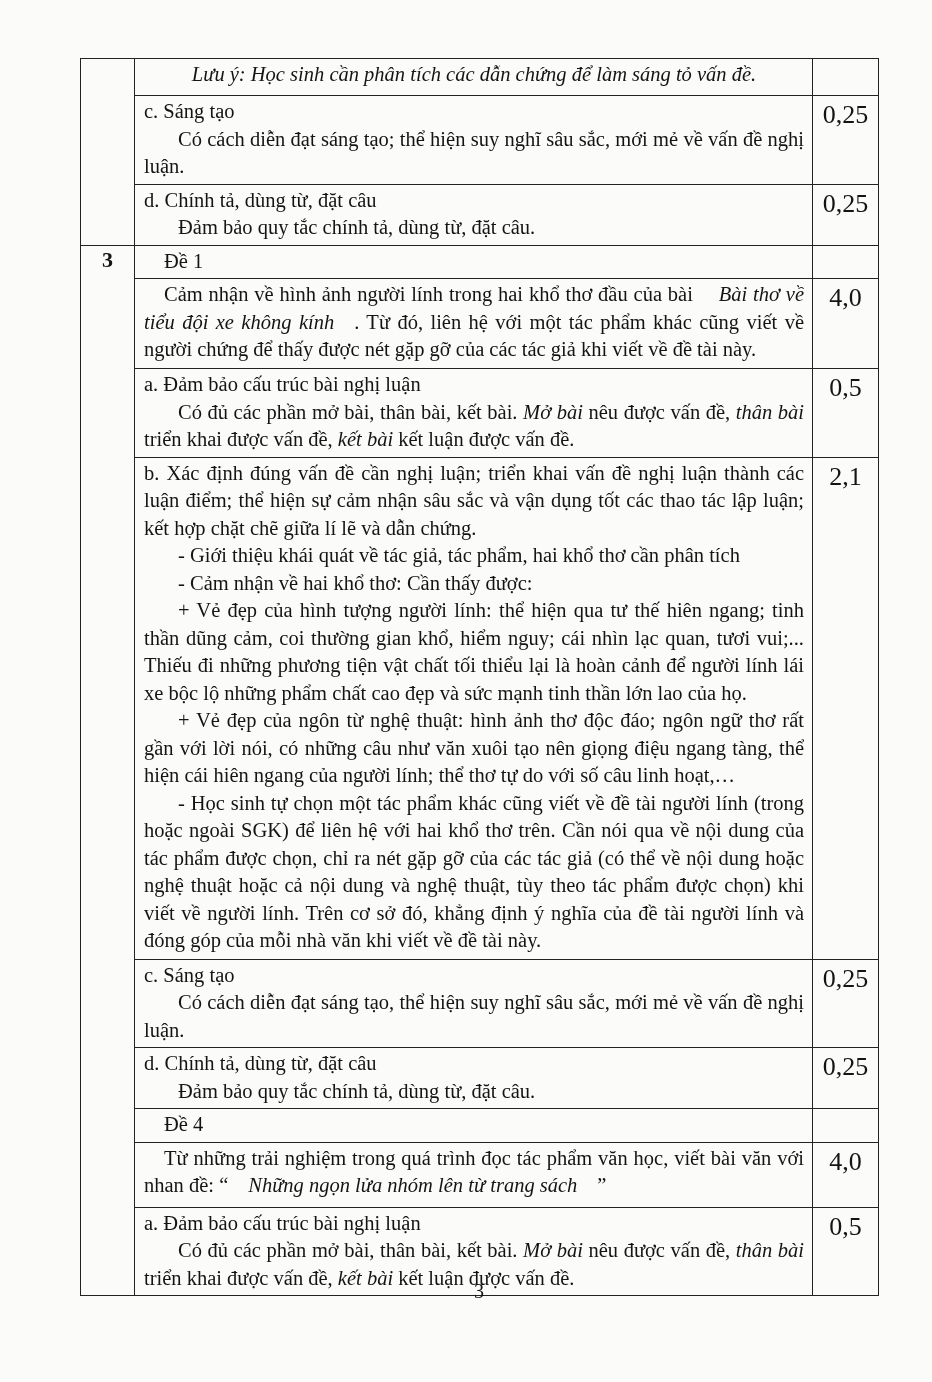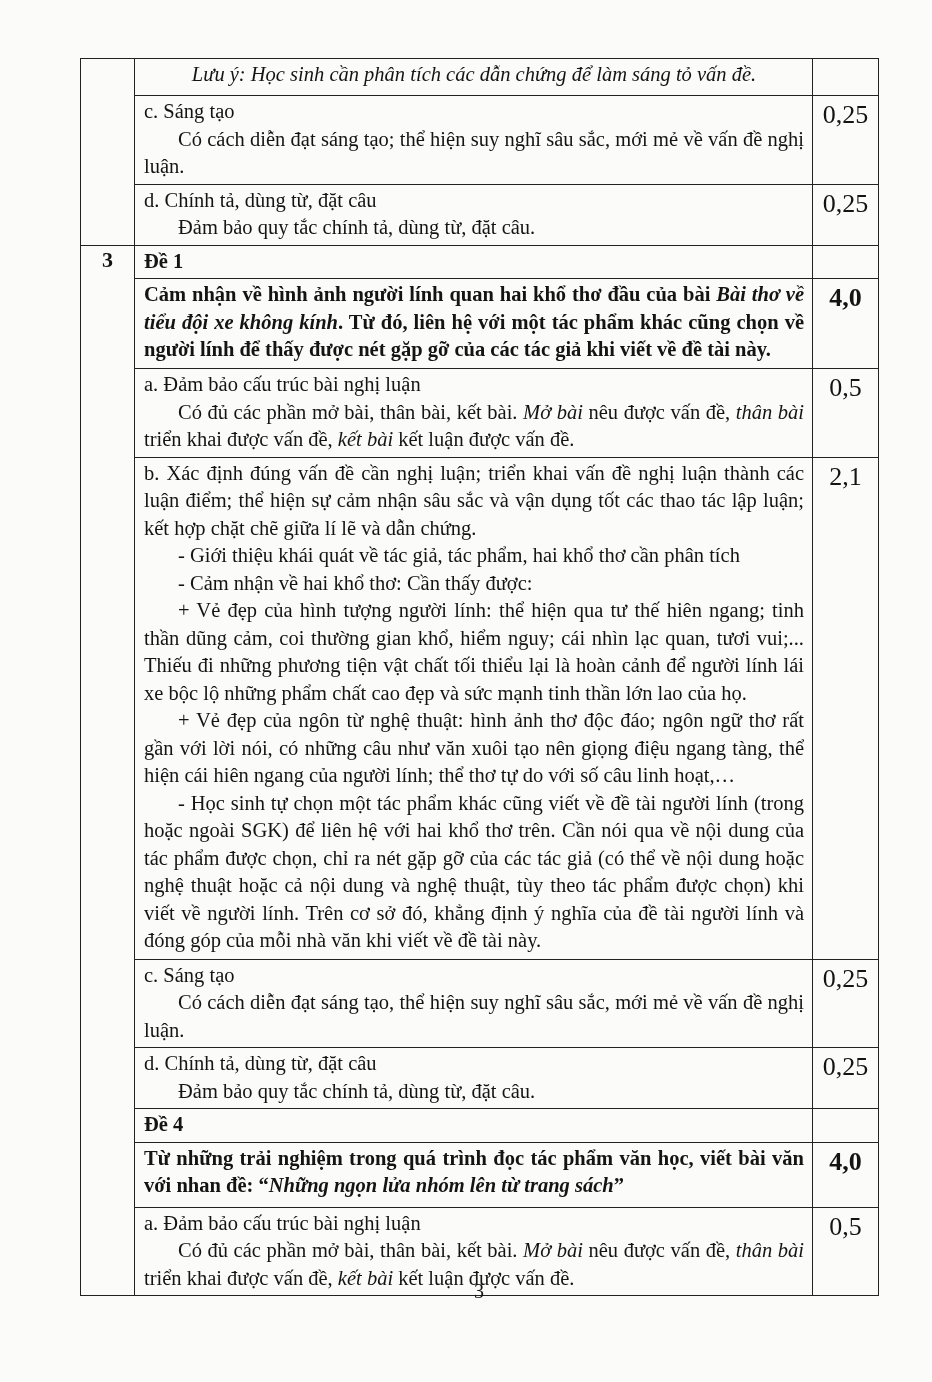--- a/index.html
+++ b/index.html
@@ -46,21 +46,21 @@
     font-size: 26px;
   }
   p.para {
     margin: 0;
     font-size: 20.5px;
     line-height: 27.5px;
     text-align: justify;
   }
   p.para.indent { text-indent: 34px; }
   p.para.center { text-align: center; text-indent: 0; }
-  .b { font-weight: bold; }
+  .b { font-weight: normal; margin-left: 20px; }
   .i { font-style: italic; }
   .page-number {
     position: absolute;
     left: 80px;
     width: 798px;
     top: 1280px;
     text-align: center;
     font-size: 20px;
   }
 </style>
@@ -109,21 +109,21 @@
         <td class="content">
             <div>
               <p class="para"><span class="b">Đề 1</span></p>
             </div>
           </td>
         <td class="score"></td>
       </tr>
       <tr style="height:90px">
         <td class="content">
             <div>
-              <p class="para"><span class="b">Cảm nhận về hình ảnh người lính quan hai khổ thơ đầu của bài </span><span class="b i">Bài thơ về tiểu đội xe không kính</span><span class="b">. Từ đó, liên hệ với một tác phẩm khác cũng chọn về người lính để thấy được nét gặp gỡ của các tác giả khi viết về đề tài này.</span></p>
+              <p class="para"><span class="b">Cảm nhận về hình ảnh người lính trong hai khổ thơ đầu của bài </span><span class="b i">Bài thơ về tiểu đội xe không kính</span><span class="b">. Từ đó, liên hệ với một tác phẩm khác cũng viết về người chứng để thấy được nét gặp gỡ của các tác giả khi viết về đề tài này.</span></p>
             </div>
           </td>
         <td class="score b">4,0</td>
       </tr>
       <tr style="height:85px">
         <td class="content">
             <div>
               <p class="para"><span>a. Đảm bảo cấu trúc bài nghị luận</span></p>
               <p class="para indent"><span>Có đủ các phần mở bài, thân bài, kết bài. </span><span class="i">Mở bài</span><span> nêu được vấn đề, </span><span class="i">thân bài</span><span> triển khai được vấn đề, </span><span class="i">kết bài</span><span> kết luận được vấn đề.</span></p>
             </div>

